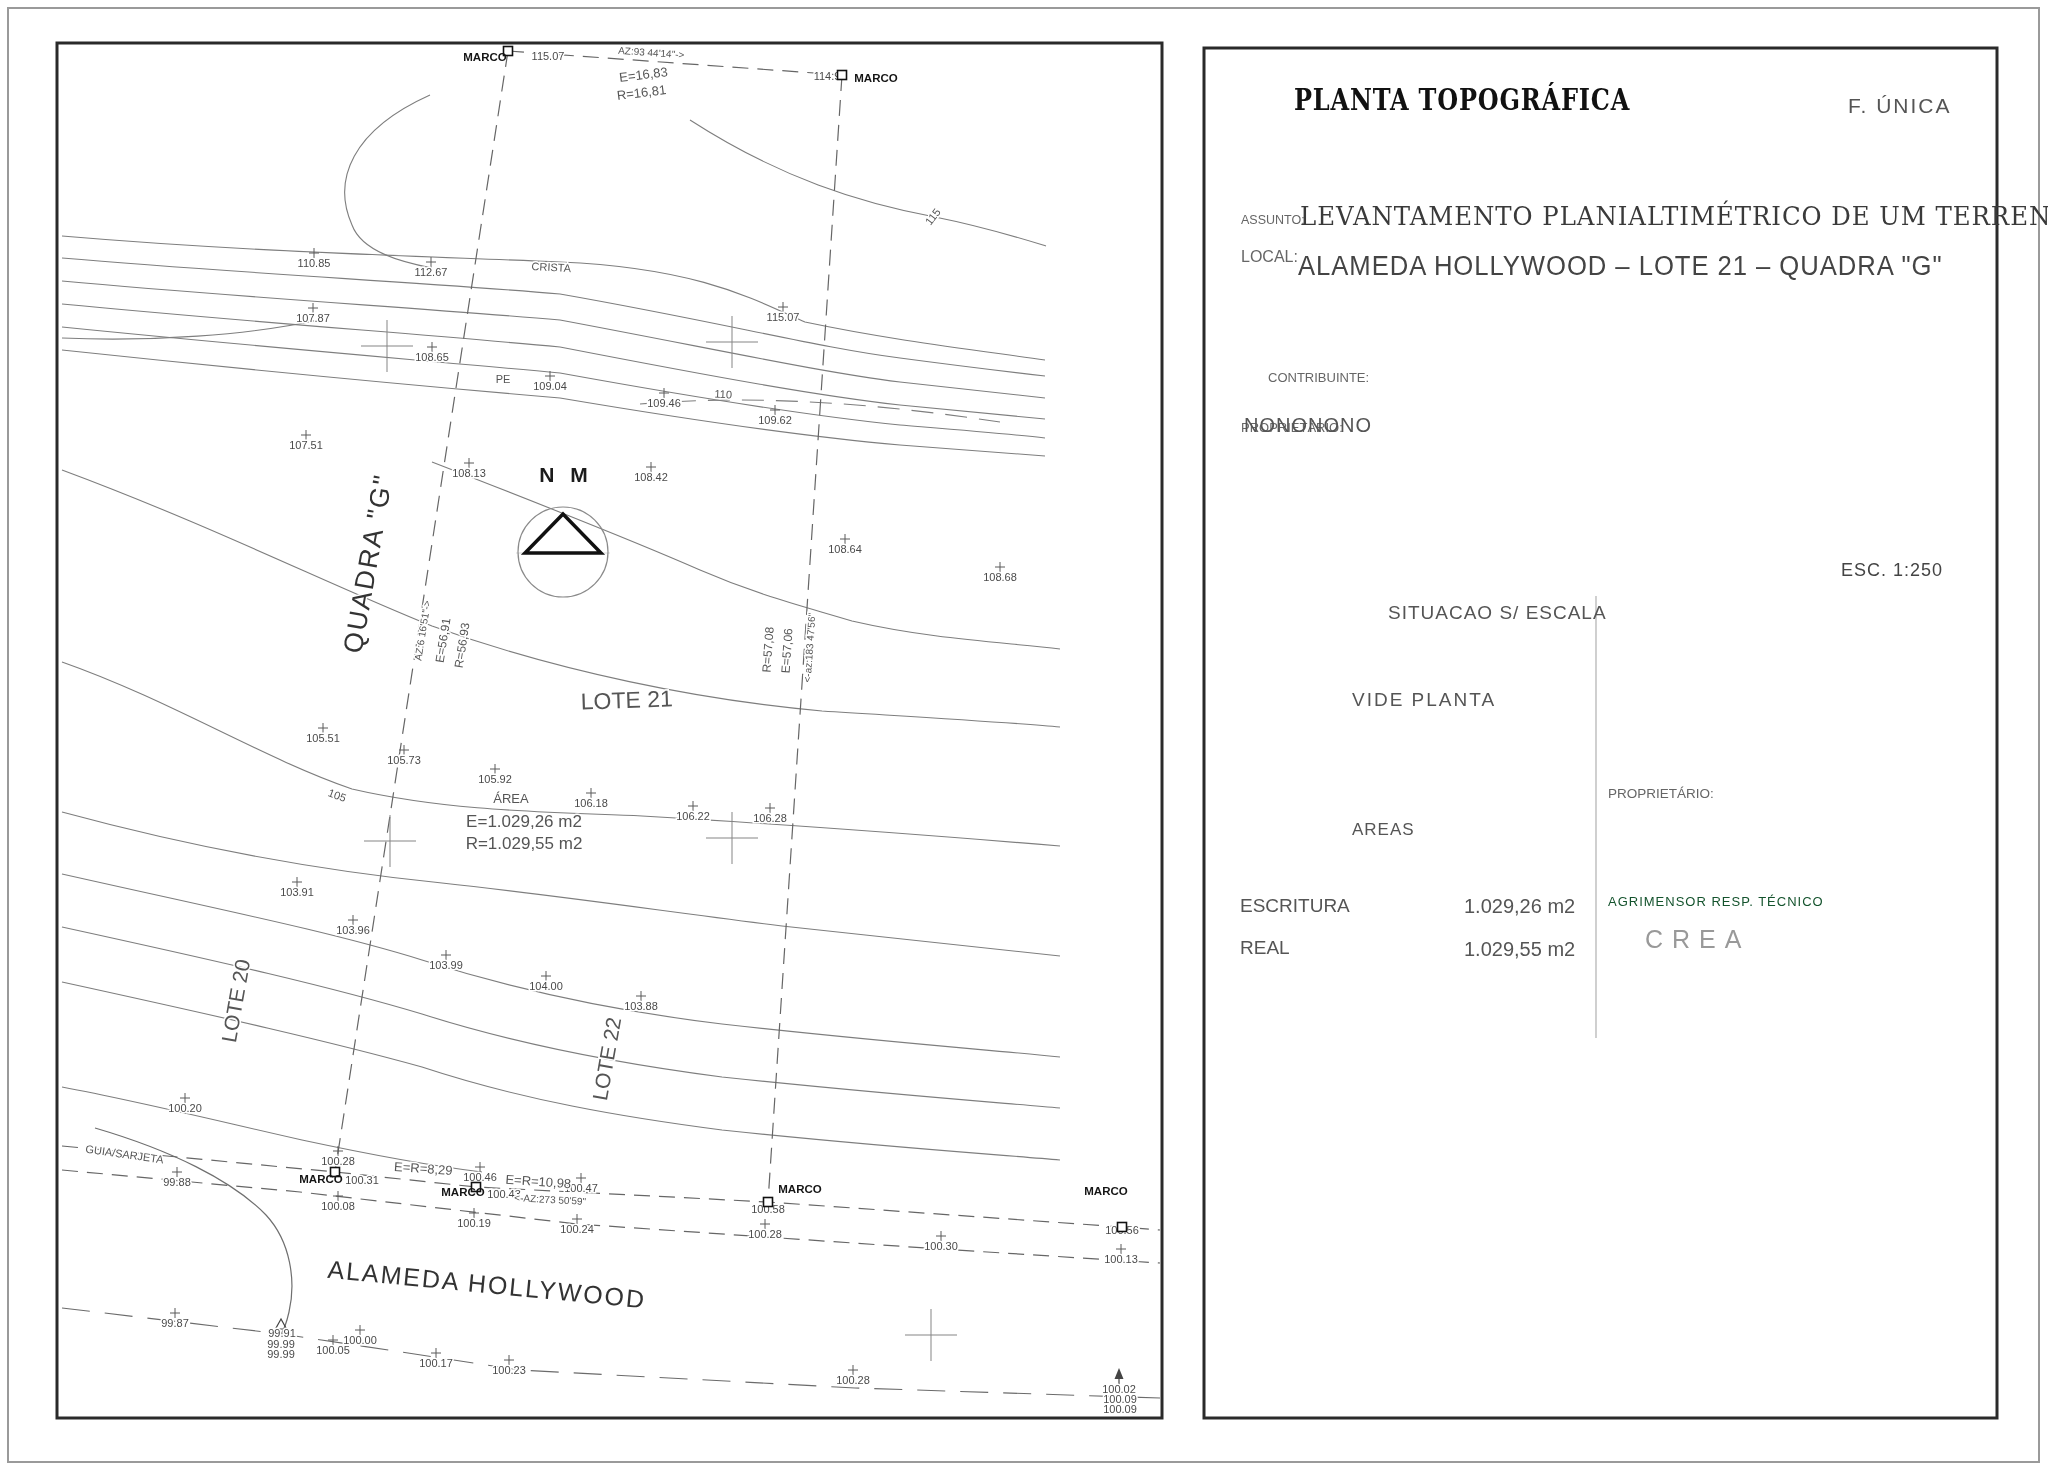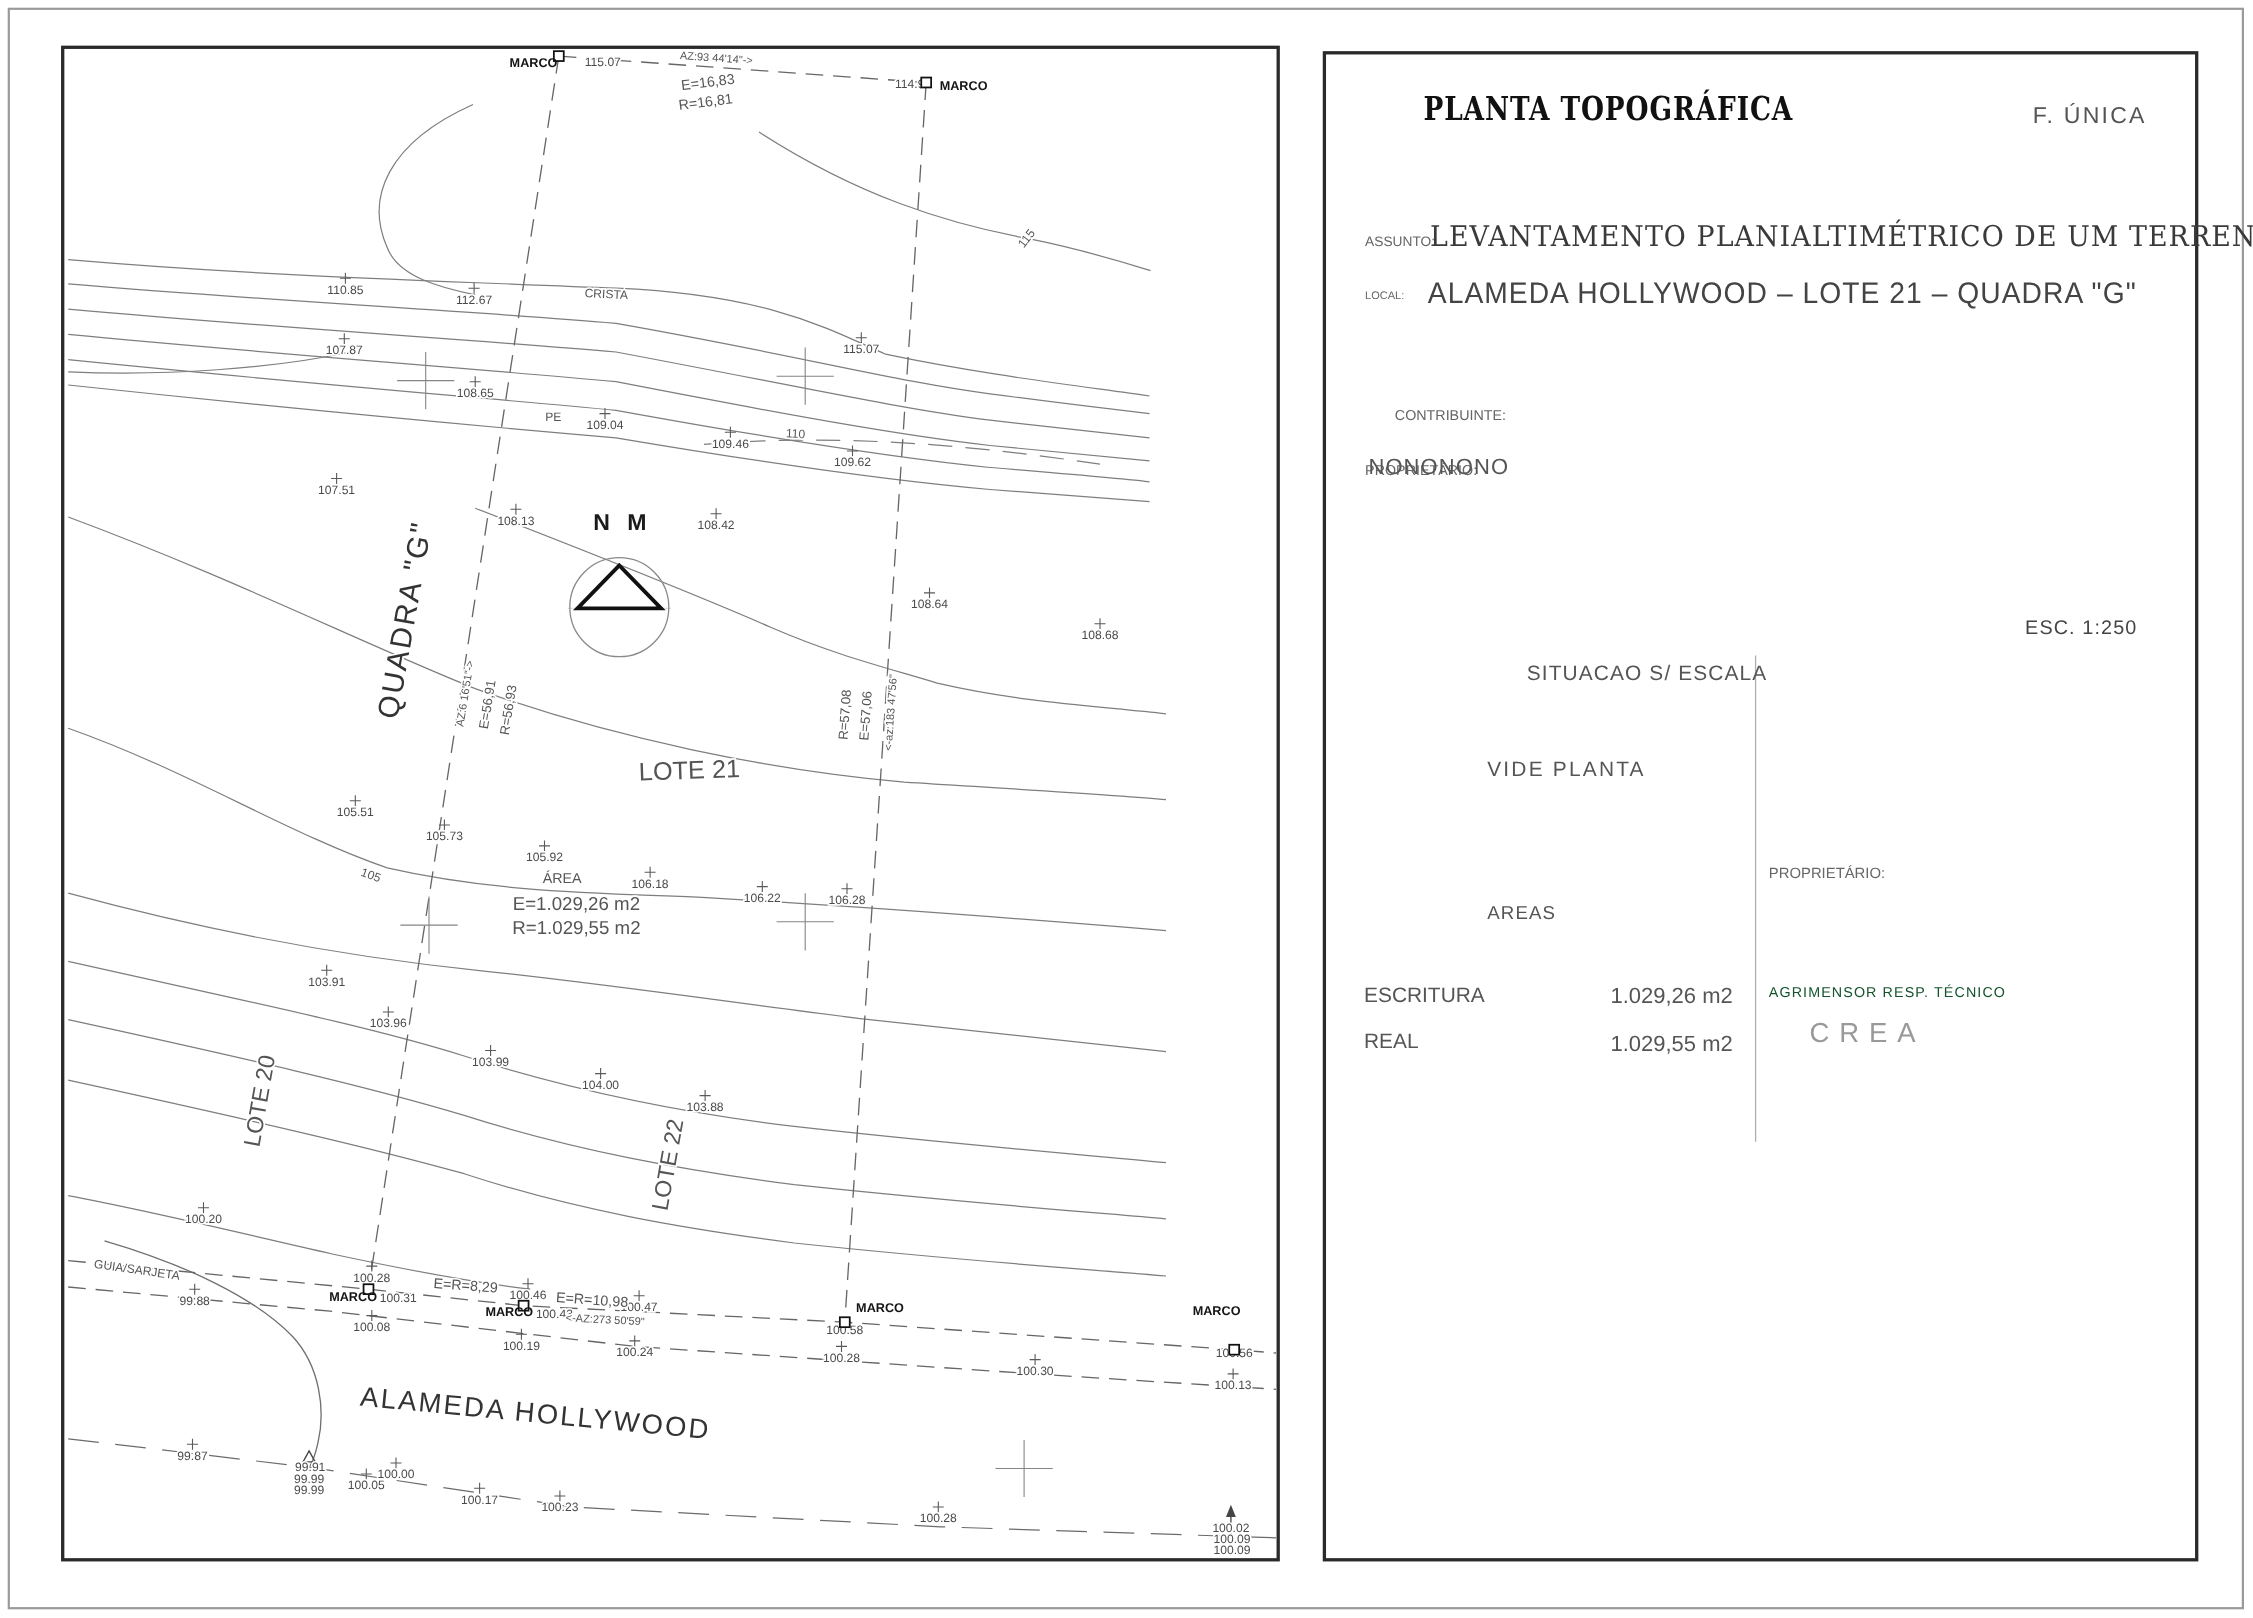--- a/index.html
+++ b/index.html
@@ -223,21 +223,21 @@
   <rect x="1204" y="48" width="793" height="1370" fill="none" stroke="#2a2a2a" stroke-width="3"></rect>
   <line x1="1596" y1="596" x2="1596" y2="1038" stroke="#b0b0b0" stroke-width="1.2"></line>
 </svg>
 
 <div class="tb serif" style="left:1294px;top:82px;font-size:30px;font-weight:bold;color:#111;letter-spacing:1px;transform:scaleX(0.80);transform-origin:left top;">PLANTA  TOPOGRÁFICA</div>
 <div class="tb" style="left:1848px;top:94px;font-size:21px;letter-spacing:2px;">F.  ÚNICA</div>
 
 <div class="tb" style="left:1241px;top:213px;font-size:12.5px;color:#666;">ASSUNTO:</div>
 <div class="tb serif" style="left:1300px;top:201px;font-size:26px;color:#3a3a3a;letter-spacing:1px;transform:scaleX(0.94);transform-origin:left top;">LEVANTAMENTO  PLANIALTIMÉTRICO  DE  UM  TERRENO.</div>
 
-<div class="tb" style="left:1241px;top:264px;font-size:10px;color:#666;">LOCAL:</div>
+<div class="tb" style="left:1241px;top:248px;font-size:16px;color:#666;">LOCAL:</div>
 <div class="tb" style="left:1298px;top:251px;font-size:27px;color:#444;letter-spacing:1px;transform:scaleX(0.95);transform-origin:left top;">ALAMEDA  HOLLYWOOD  –  LOTE  21  –  QUADRA  "G"</div>
 
 <div class="tb" style="left:1241px;top:370px;font-size:13px;color:#666;margin-left:27px;">CONTRIBUINTE:</div>
 
 <div class="tb" style="left:1241px;top:420px;font-size:13px;color:#666;">PROPRIETÁRIO:</div>
 <div class="tb" style="left:1244px;top:414px;font-size:20px;letter-spacing:1px;">NONONONO</div>
 
 <div class="tb" style="left:1841px;top:560px;font-size:18px;color:#444;letter-spacing:1px;">ESC.  1:250</div>
 
 <div class="tb" style="left:1340px;top:602px;font-size:19px;letter-spacing:1px;margin-left:48px;">SITUACAO S/ ESCALA</div>

